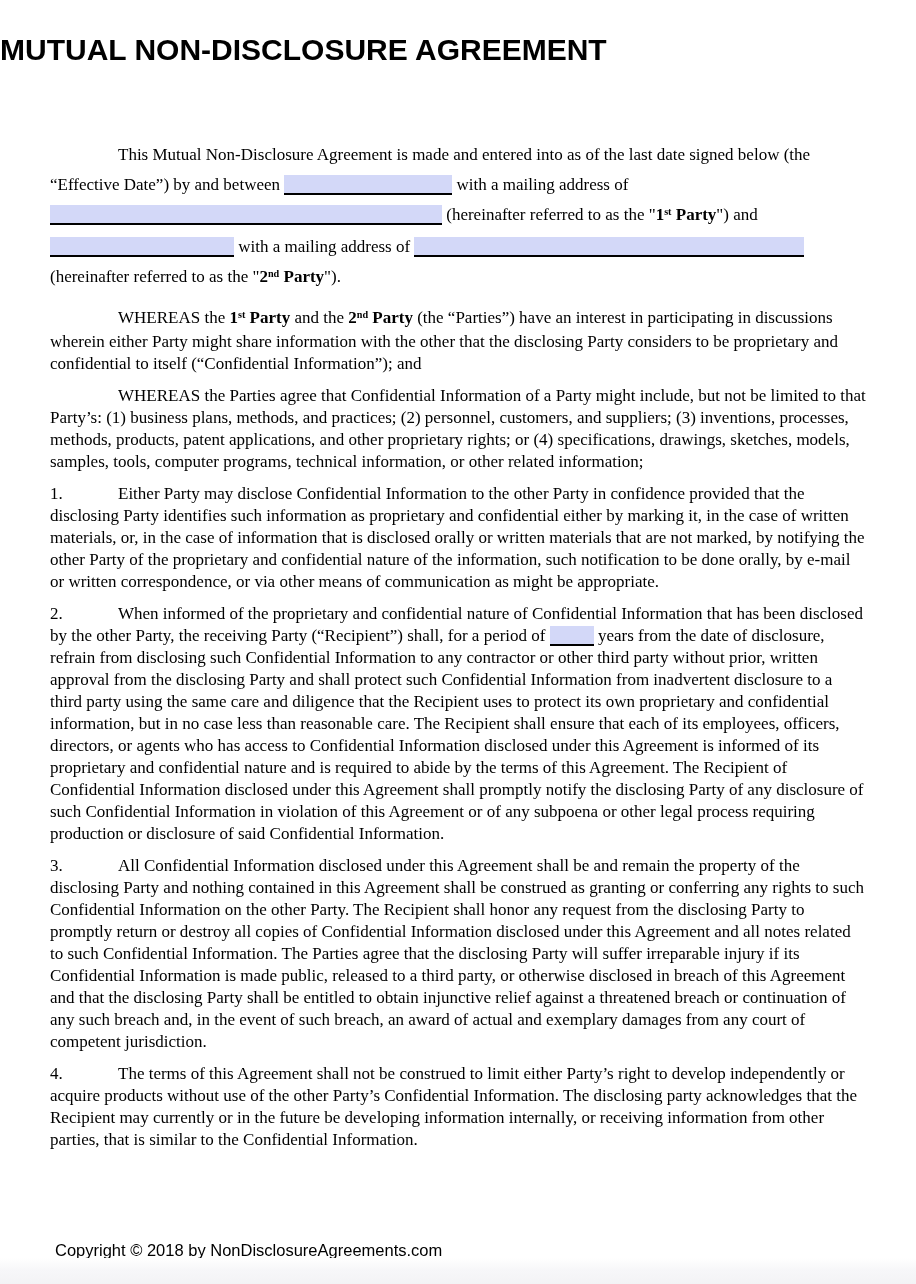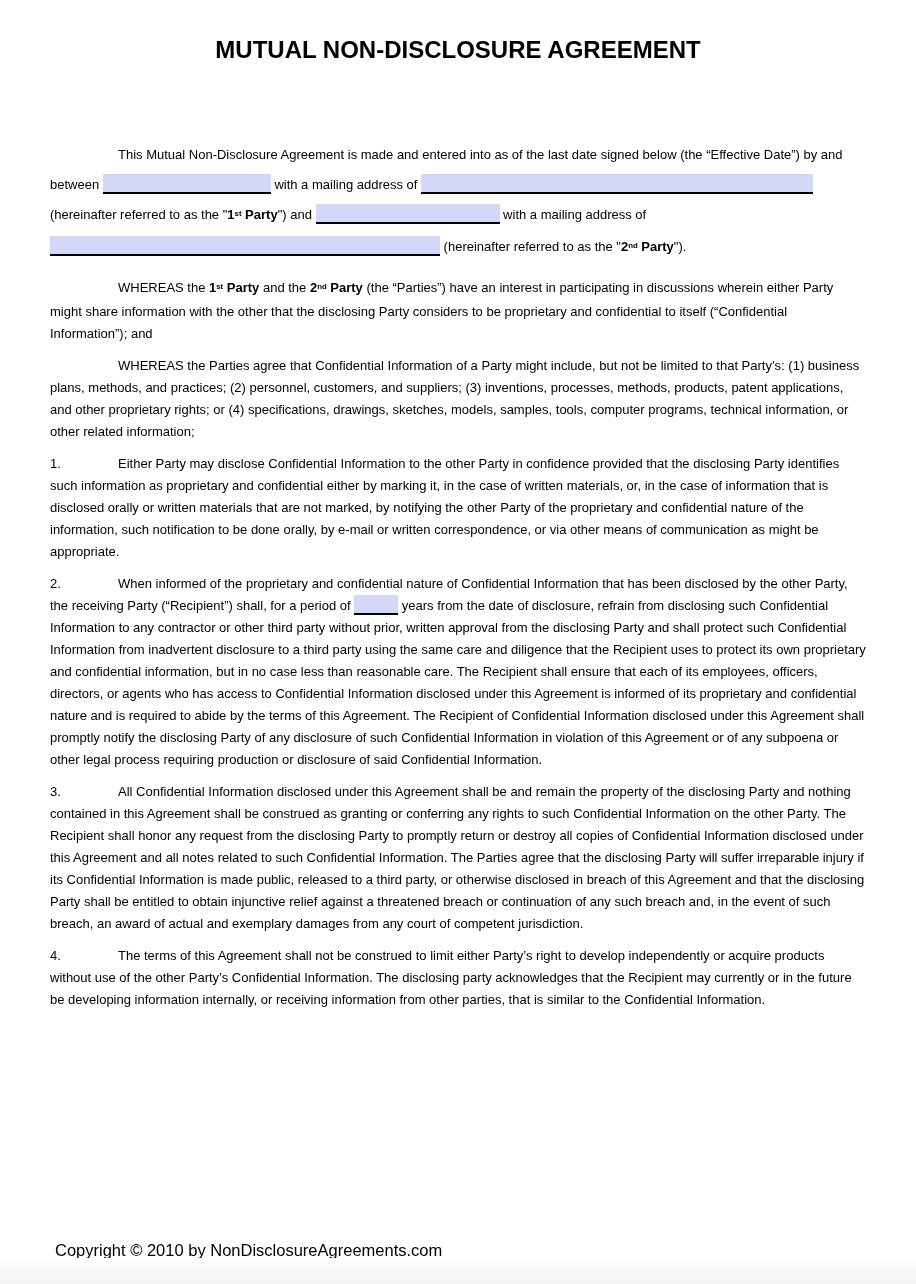--- a/index.html
+++ b/index.html
@@ -3,25 +3,25 @@
 <meta charset="utf-8">
 <style>
   :root { --hl:#d3d8f8; }
   html,body { margin:0; padding:0; background:#ffffff; }
   .page {
     position:relative; width:916px; height:1284px; overflow:hidden;
     background:#ffffff; color:#000000;
     font-family:"Liberation Sans","DejaVu Sans",sans-serif;
   }
   .title {
-    margin:30px 0 0; text-align:center;
-    font-size:24px; line-height:40px; font-weight:bold;
+    margin:30px 0 0; text-align:left;
+    font-size:30px; line-height:40px; font-weight:bold;
   }
   .doc-body { padding:0 50px; margin-top:70px; }
-  .doc-body p { margin:0 0 10px; font-size:13px; line-height:22px; }
+  .doc-body p { margin:0 0 10px; font-size:17px; line-height:22px;font-family:Liberation Serif, serif; }
   .doc-body p.intro { line-height:30px; margin-bottom:13px; }
   .indent { text-indent:68px; }
   .pnum { display:inline-block; width:68px; text-indent:0; }
   .bold { font-weight:bold; }
   .sup { font-weight:bold; font-size:0.6em; position:relative; top:-0.45em; }
   .blank {
     display:inline-block; height:18px; vertical-align:-5px;
     background:var(--hl); border-bottom:2px solid #000000;
   }
   .footer {
@@ -40,15 +40,15 @@
   <h1 class="title">MUTUAL NON-DISCLOSURE AGREEMENT</h1>
   <div class="doc-body">
       <p class="intro indent"><span class="text">This Mutual Non-Disclosure Agreement is made and entered into as of the last date signed below (the “Effective Date”) by and between </span><span class="blank" style="width: 168px;"></span><span class="text"> with a mailing address of </span><span class="blank" style="width: 392px;"></span><span class="text"> (hereinafter referred to as the "</span><span class="bold">1</span><span class="sup">st</span><span class="bold"> Party</span><span class="text">") and </span><span class="blank" style="width: 184px;"></span><span class="text"> with a mailing address of </span><span class="blank" style="width: 390px;"></span><span class="text"> (hereinafter referred to as the "</span><span class="bold">2</span><span class="sup">nd</span><span class="bold"> Party</span><span class="text">").</span></p>
       <p class="indent"><span class="text">WHEREAS the </span><span class="bold">1</span><span class="sup">st</span><span class="bold"> Party</span><span class="text"> and the </span><span class="bold">2</span><span class="sup">nd</span><span class="bold"> Party</span><span class="text"> (the “Parties”) have an interest in participating in discussions wherein either Party might share information with the other that the disclosing Party considers to be proprietary and confidential to itself (“Confidential Information”); and</span></p>
       <p class="indent"><span class="text">WHEREAS the Parties agree that Confidential Information of a Party might include, but not be limited to that Party’s: (1) business plans, methods, and practices; (2) personnel, customers, and suppliers; (3) inventions, processes, methods, products, patent applications, and other proprietary rights; or (4) specifications, drawings, sketches, models, samples, tools, computer programs, technical information, or other related information;</span></p>
       <p class="clause"><span class="pnum">1.</span><span class="text">Either Party may disclose Confidential Information to the other Party in confidence provided that the disclosing Party identifies such information as proprietary and confidential either by marking it, in the case of written materials, or, in the case of information that is disclosed orally or written materials that are not marked, by notifying the other Party of the proprietary and confidential nature of the information, such notification to be done orally, by e-mail or written correspondence, or via other means of communication as might be appropriate.</span></p>
       <p class="clause"><span class="pnum">2.</span><span class="text">When informed of the proprietary and confidential nature of Confidential Information that has been disclosed by the other Party, the receiving Party (“Recipient”) shall, for a period of </span><span class="blank" style="width: 44px;"></span><span class="text"> years from the date of disclosure, refrain from disclosing such Confidential Information to any contractor or other third party without prior, written approval from the disclosing Party and shall protect such Confidential Information from inadvertent disclosure to a third party using the same care and diligence that the Recipient uses to protect its own proprietary and confidential information, but in no case less than reasonable care. The Recipient shall ensure that each of its employees, officers, directors, or agents who has access to Confidential Information disclosed under this Agreement is informed of its proprietary and confidential nature and is required to abide by the terms of this Agreement. The Recipient of Confidential Information disclosed under this Agreement shall promptly notify the disclosing Party of any disclosure of such Confidential Information in violation of this Agreement or of any subpoena or other legal process requiring production or disclosure of said Confidential Information.</span></p>
       <p class="clause"><span class="pnum">3.</span><span class="text">All Confidential Information disclosed under this Agreement shall be and remain the property of the disclosing Party and nothing contained in this Agreement shall be construed as granting or conferring any rights to such Confidential Information on the other Party. The Recipient shall honor any request from the disclosing Party to promptly return or destroy all copies of Confidential Information disclosed under this Agreement and all notes related to such Confidential Information. The Parties agree that the disclosing Party will suffer irreparable injury if its Confidential Information is made public, released to a third party, or otherwise disclosed in breach of this Agreement and that the disclosing Party shall be entitled to obtain injunctive relief against a threatened breach or continuation of any such breach and, in the event of such breach, an award of actual and exemplary damages from any court of competent jurisdiction.</span></p>
       <p class="clause"><span class="pnum">4.</span><span class="text">The terms of this Agreement shall not be construed to limit either Party’s right to develop independently or acquire products without use of the other Party’s Confidential Information. The disclosing party acknowledges that the Recipient may currently or in the future be developing information internally, or receiving information from other parties, that is similar to the Confidential Information.</span></p>
     </div>
-  <div class="footer">Copyright © 2010 by NonDisclosureAgreements.com</div>
+  <div class="footer">Copyright © 2018 by NonDisclosureAgreements.com</div>
   <div class="bottom-edge"></div>
 </div>
 
 </body></html>

